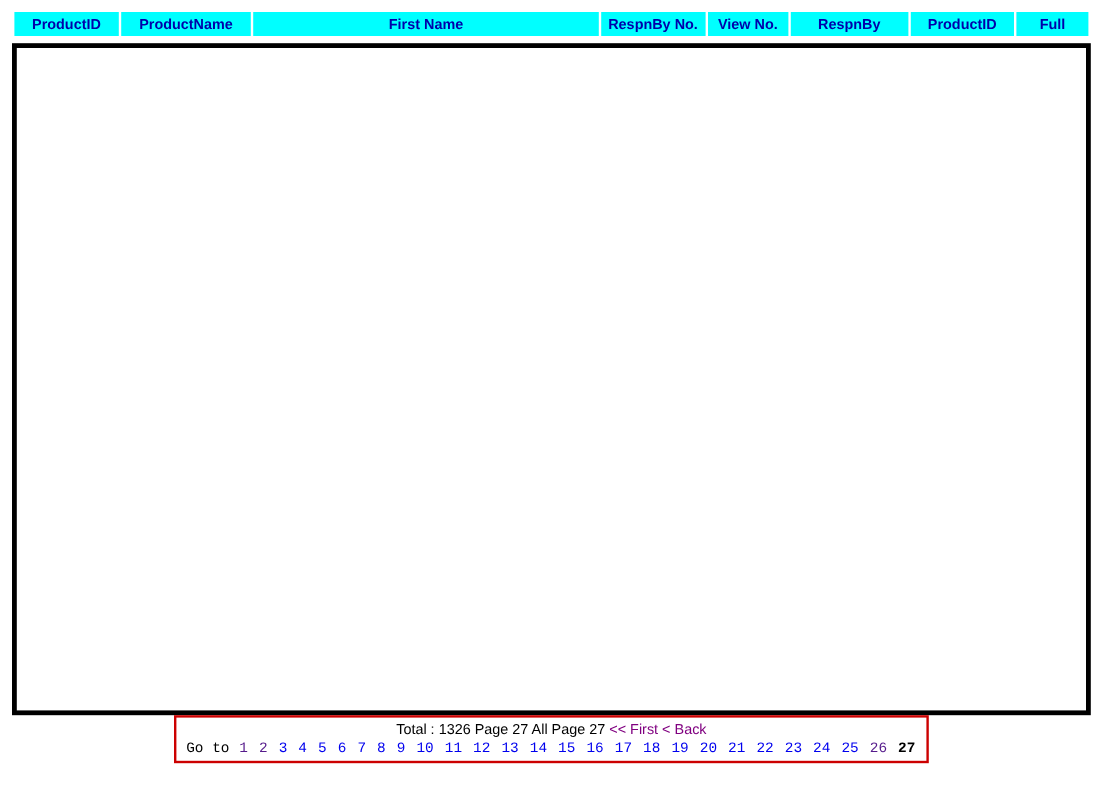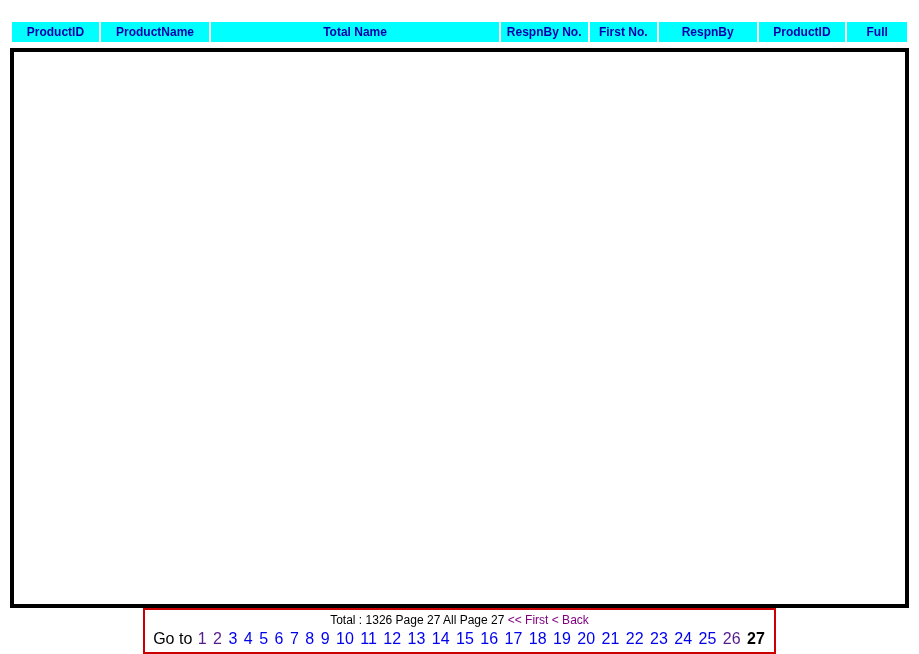--- a/index.html
+++ b/index.html
@@ -4,21 +4,21 @@
   <style>
     body {
       margin: 0;
       padding: 10px;
       font-family: Arial, Helvetica, sans-serif;
       font-size: 12px;
       background: #fff;
     }
     .container {
       width: 899px;
-      margin: 12px auto;
+      margin: 0 auto;
       border-radius: 16px;
     }
     table.header-row {
       width: 100%;
       border-collapse: separate;
       border-spacing: 2px 0;
       table-layout: fixed;
     }
     table.header-row th {
       background: #00FFFF;
@@ -49,21 +49,22 @@
       color: #000;
       font-size: 12px;
     }
     .pagination-top a.nav-action {
       color: #800080;
       text-decoration: none;
       cursor: pointer;
     }
     .pagination-bottom {
       color: #000;
-      font-size: 16px;
+      font-size: 12px;
+      font-family: Liberation Mono, monospace;
     }
     .pagination-bottom a.page-link {
       color: #0000EE;
       text-decoration: none;
       cursor: pointer;
       margin: 0 1px;
     }
     .pagination-bottom a.page-link.visited {
       color: #551A8B;
     }
@@ -85,23 +86,23 @@
       <col style="width:80px">
       <col style="width:62px">
       <col style="width:90px">
       <col style="width:80px">
       <col style="width:55px">
     </colgroup>
     <tbody>
         <tr>
       <th>ProductID</th>
       <th>ProductName</th>
-      <th>Total Name</th>
+      <th>First Name</th>
       <th>RespnBy No.</th>
-      <th>First No.</th>
+      <th>View No.</th>
       <th>RespnBy</th>
       <th>ProductID</th>
       <th>Full</th>
     </tr>
   </tbody>
     </table>
 
   <div class="data-area"></div>
 
   <div class="pagination-box">

